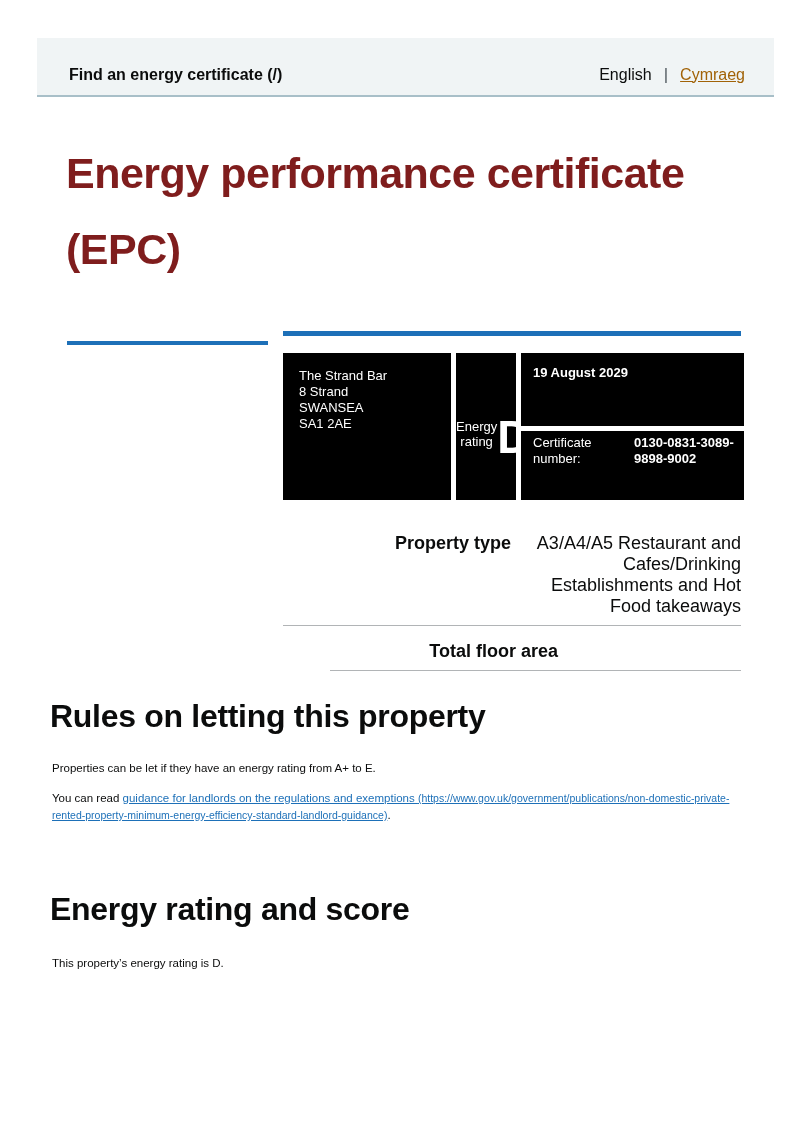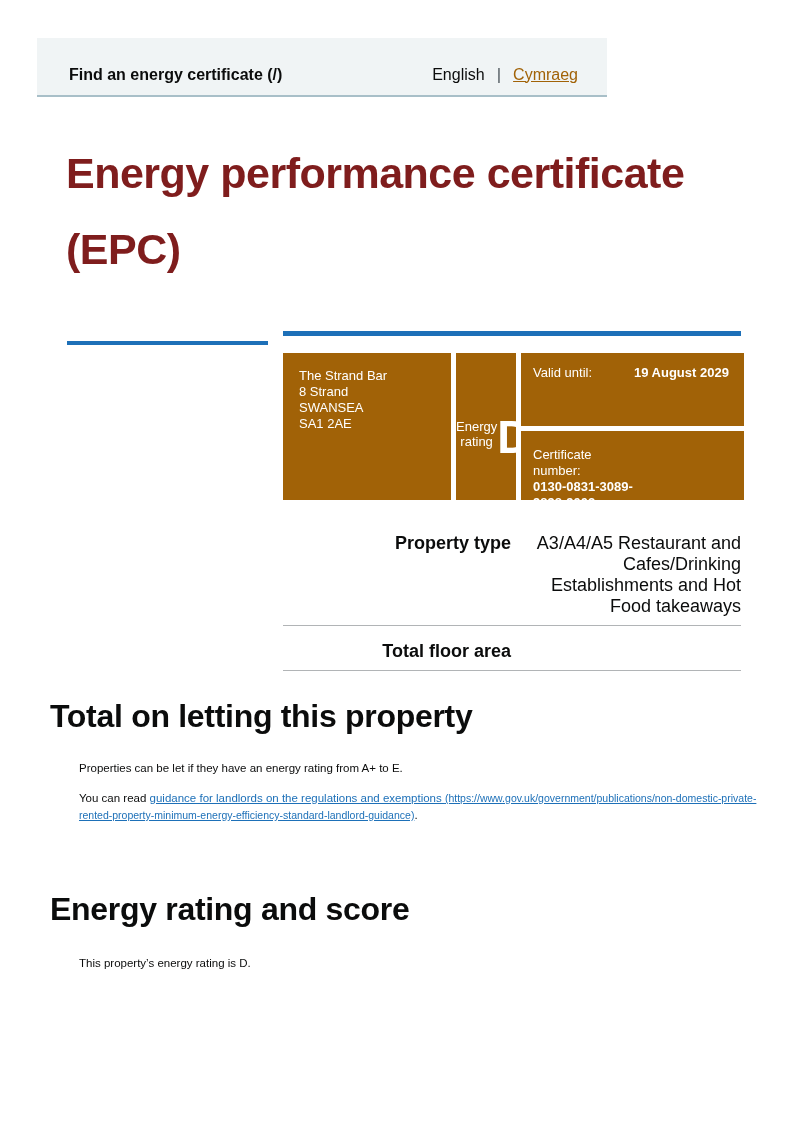--- a/index.html
+++ b/index.html
@@ -8,21 +8,21 @@
     width: 793px; height: 1122px;
     font-family: "Liberation Sans", sans-serif;
     color: #0b0c0c;
     position: relative;
     overflow: hidden;
   }
 
   
   .site-header {
     margin: 38px 37px 0 37px;
-    width: 570px;
+    width: 737px;
     height: 59px;
     background: #f0f4f5;
     border-bottom: 2px solid #a8bfc8;
     display: flex;
     align-items: center;
     justify-content: space-between;
     padding: 16px 29px 0 32px;
   }
   .service-name { font-weight: bold; font-size: 16px; color: #0b0c0c; }
   .lang-switch { display: flex; align-items: center; font-size: 16px; }
@@ -57,56 +57,56 @@
     width: 458px;
     border-top: 5px solid #1d70b8;
     padding-top: 17px;
   }
   .summary-banner {
     display: grid;
     grid-template-columns: 168px 60px 1fr;
     column-gap: 5px;
     height: 147px;
   }
-  .banner-cell { background: #a16207; color: #ffffff; }
+  .banner-cell { background: #000000; color: #ffffff; }
   .address-cell { padding: 15px 16px; font-size: 13px; line-height: 16px; }
   .rating-cell {
     display: flex; flex-direction: row; align-items: center;
     padding-top: 14px; text-align: center;
   }
   .rating-label { font-size: 13px; line-height: 15px; width: 46px; }
   .rating-value { font-size: 46px; font-weight: bold; line-height: 50px; margin-top: 6px; }
   .banner-right { display: grid; grid-template-rows: 73px 69px; row-gap: 5px; }
   .kv-cell { display: flex; padding: 12px 10px 8px 12px; font-size: 13px; line-height: 16px; }
-  .kv-cell.cert-num { padding-top: 16px; flex-direction: column; }
+  .kv-cell.cert-num { padding-top: 4px; }
   .kv-label { width: 101px; flex: none; }
   .kv-value { font-weight: bold; width: 100px; }
 
   
   .prop-table { margin-left: 283px; width: 458px; }
   .prop-row {
     display: flex;
     border-bottom: 1px solid #b1b4b6;
     text-align: right;
   }
   .prop-row-1 { padding: 33px 0 8px 0; }
-  .prop-row-2 { padding: 15px 0 8px 0; }
+  .prop-row-2 { padding: 15px 0 8px 0; margin-left: 47px; }
   .prop-label { width: 228px; flex: none; font-size: 18px; font-weight: bold; line-height: 21px; }
   .prop-value { width: 230px; font-size: 18px; line-height: 21px; }
 
   
   .section-heading {
     margin: 27px 0 0 50px;
     font-size: 32px;
     font-weight: bold;
     letter-spacing: -0.3px;
     color: #0b0c0c;
   }
   .body-para {
-    margin: 25px 0 0 79px;
+    margin: 25px 0 0 52px;
     width: 680px;
     font-size: 11.5px;
     line-height: 17px;
     color: #0b0c0c;
   }
   .body-para.second { margin-top: 13px; }
   .guidance-link { color: #1d70b8; text-decoration: underline; cursor: pointer; text-align: center; }
   .guidance-url { font-size: 10.5px; }
   .heading-energy { margin-top: 67px; }
   .final-para { margin-top: 27px; }
@@ -137,21 +137,20 @@
         <div>SA1 2AE</div>
       </div>
 
       <div class="banner-cell rating-cell">
         <div class="rating-label">Energy rating</div>
         <div class="rating-value">D</div>
       </div>
 
       <div class="banner-right">
         <div class="banner-cell kv-cell">
-          <span class="kv-label">Valid until:</span>
           <span class="kv-value">19 August 2029</span>
         </div>
         <div class="banner-cell kv-cell cert-num">
           <span class="kv-label">Certificate number:</span>
           <span class="kv-value">0130-0831-3089-9898-9002</span>
         </div>
       </div>
 
     </div>
   </div>
@@ -160,18 +159,18 @@
 <div class="prop-table">
   <div class="prop-row prop-row-1">
     <div class="prop-label">Property type</div>
     <div class="prop-value">A3/A4/A5 Restaurant and Cafes/Drinking Establishments and Hot Food takeaways</div>
   </div>
   <div class="prop-row prop-row-2">
     <div class="prop-label">Total floor area</div>
   </div>
 </div>
 
-<h2 class="section-heading">Total on letting this property</h2>
+<h2 class="section-heading">Rules on letting this property</h2>
 <p class="body-para">Properties can be let if they have an energy rating from A+ to E.</p>
 <p class="body-para second"><span>You can read </span><a class="guidance-link"><span>guidance for landlords on the regulations and exemptions </span><span class="guidance-url">(https://www.gov.uk/government/publications/non-domestic-private-rented-property-minimum-energy-efficiency-standard-landlord-guidance)</span></a><span>.</span></p>
 
 <h2 class="section-heading heading-energy">Energy rating and score</h2>
 <p class="body-para final-para">This property’s energy rating is D.</p>
 
 </body></html>

